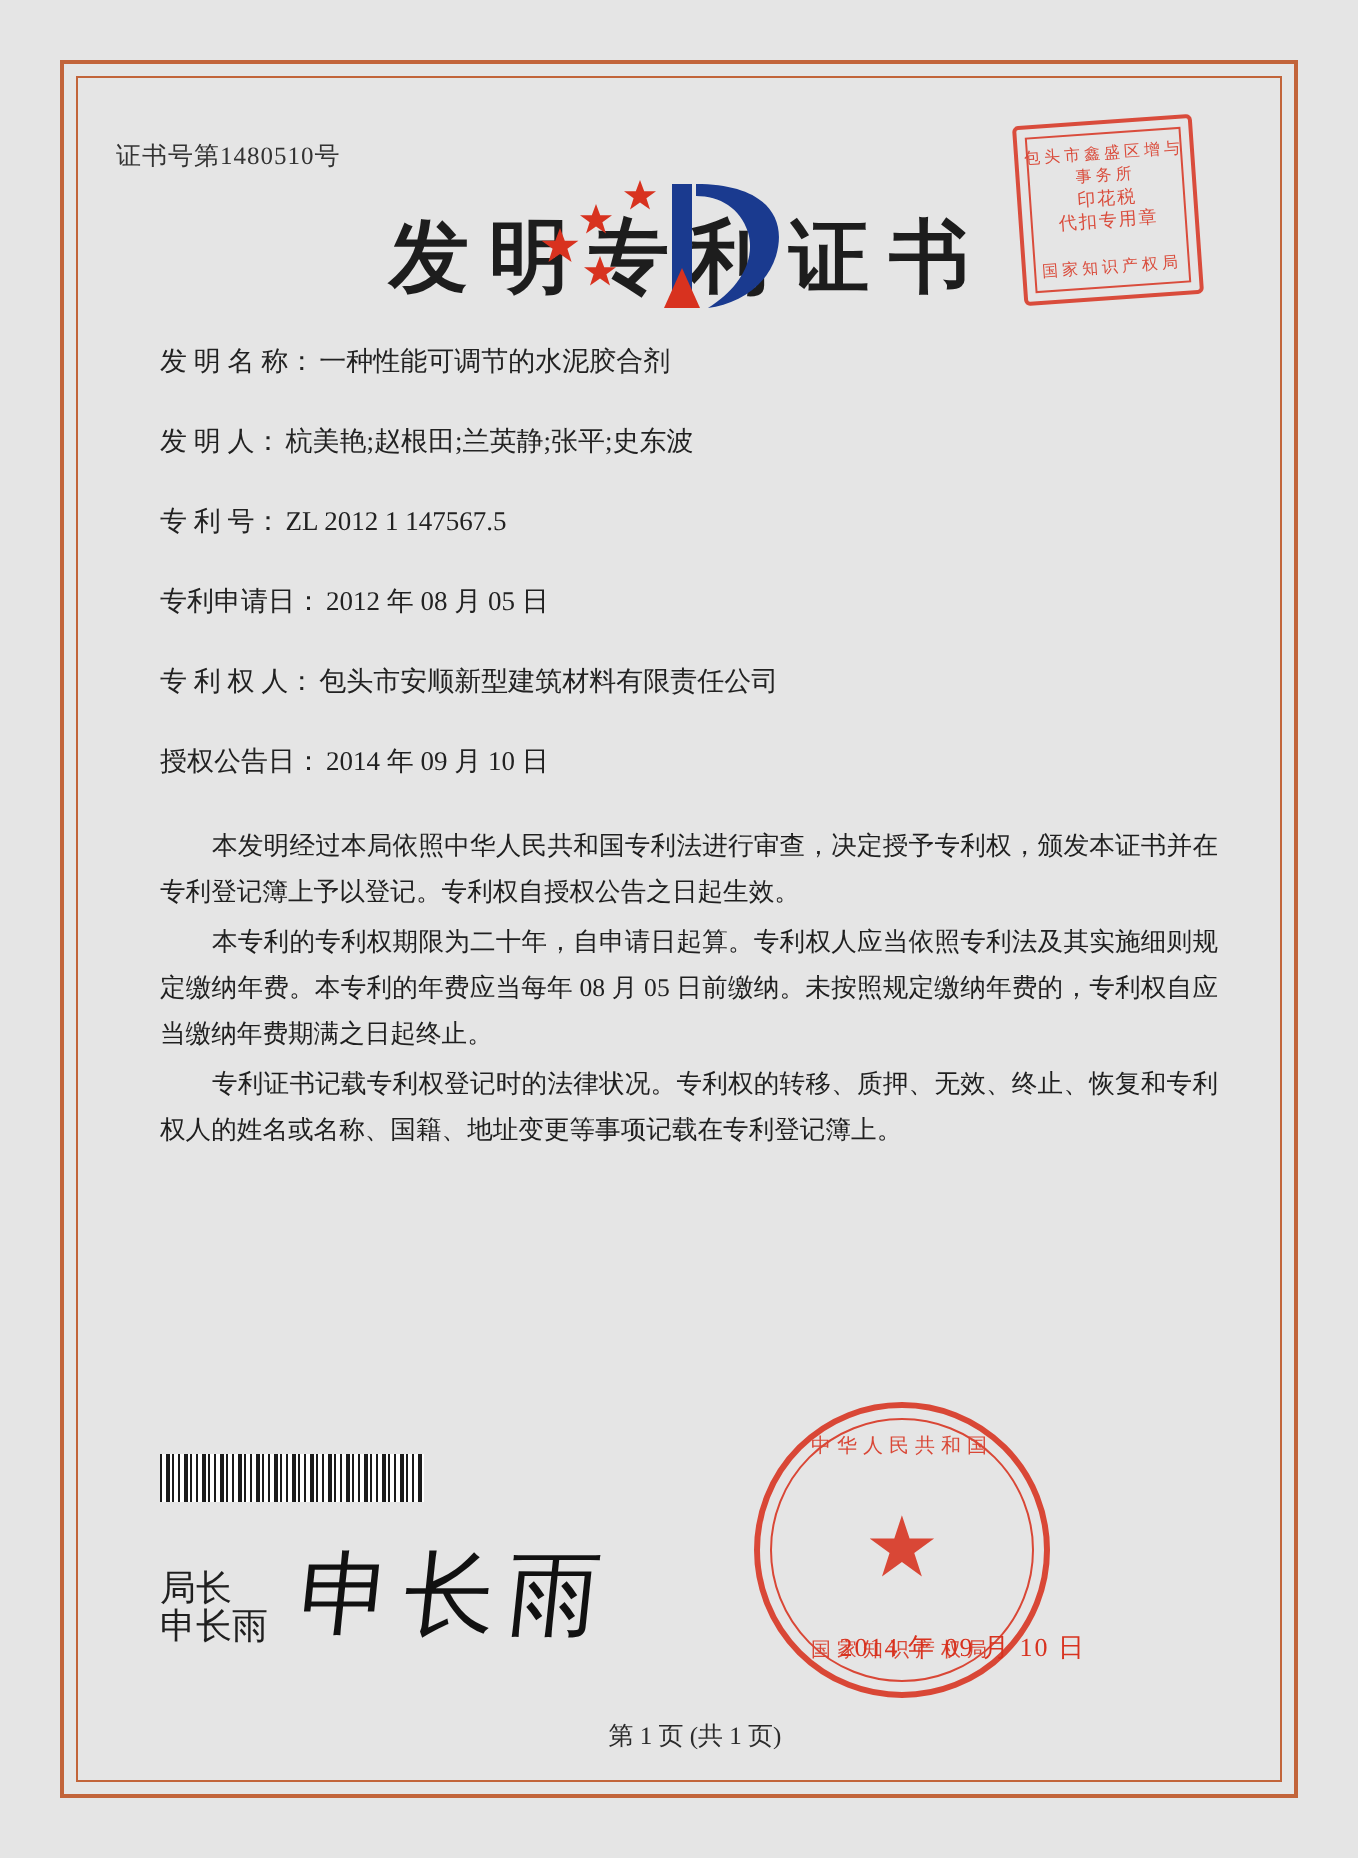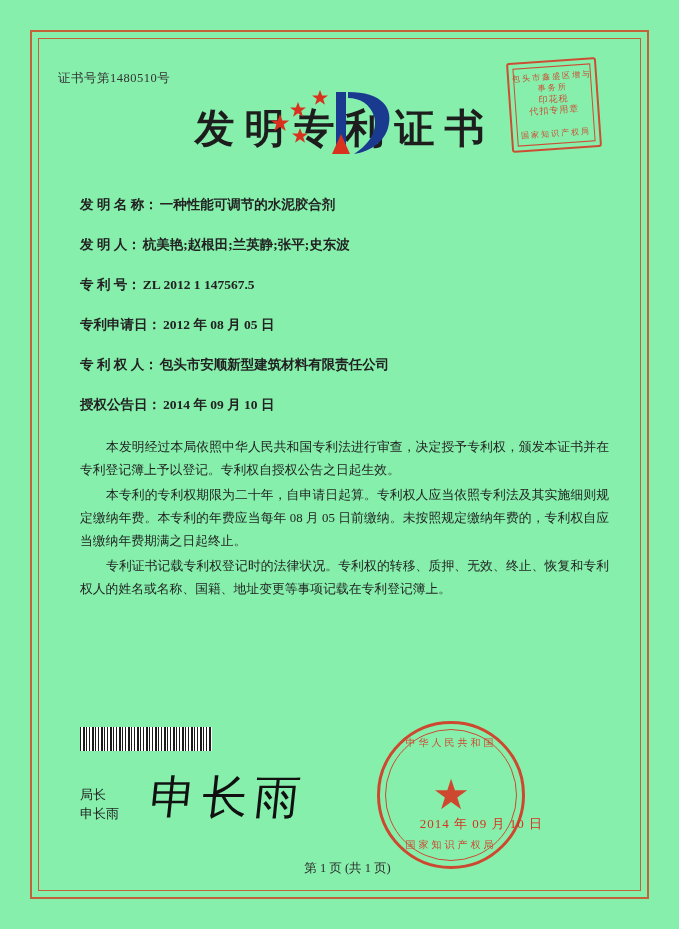--- a/index.html
+++ b/index.html
@@ -11,21 +11,21 @@
     width: 679px;
     height: 929px;
     font-family: "Liberation Serif", serif;
     color: #2b2b2b;
     overflow: hidden;
   }
   .page {
     position: relative;
     width: 679px;
     height: 929px;
-    background: #86efac;
+    background: #e5e5e5;
   }
   
   .frame-outer {
     position: absolute;
     left: 30px;
     top: 30px;
     right: 30px;
     bottom: 30px;
     border: 2px solid #c2643a;
   }
@@ -109,23 +109,22 @@
     font-weight: 700;
     letter-spacing: 10px;
     color: #1d1d1d;
     margin: 14px 0 0 0;
     padding-left: 10px;
     font-family: "DejaVu Serif", serif;
   }
 
   
   .fields {
-    margin-top: 40px;
+    margin-top: 16px;
     padding-left: 22px;
-    font-weight: bold;
   }
   .field-row {
     display: flex;
     align-items: baseline;
     font-size: 13.5px;
     margin-bottom: 22px;
     color: #222;
   }
   .field-label {
     white-space: pre;
@@ -166,41 +165,41 @@
       #1a1a1a 6px, #1a1a1a 7px,
       #ffffff 7px, #ffffff 9px
     );
   }
 
   
   .sig-block {
     position: absolute;
     left: 22px;
     bottom: 58px;
-    font-size: 13px;
+    font-size: 18px;
     line-height: 19px;
     color: #1f1f1f;
   }
   .sig-hand {
     position: absolute;
     left: 92px;
     bottom: 52px;
     font-size: 46px;
     font-family: "DejaVu Serif", serif;
     color: #111;
     letter-spacing: 6px;
     transform: skewX(-6deg);
     white-space: nowrap;
   }
 
   
   .stamp-round {
     position: absolute;
     right: 96px;
-    bottom: 12px;
+    bottom: 32px;
     width: 142px;
     height: 142px;
     border-radius: 50%;
     border: 3px solid #d8321f;
     color: #d8321f;
     opacity: .88;
   }
   .stamp-round .ring {
     position: absolute;
     left: 5px; top: 5px; right: 5px; bottom: 5px;

